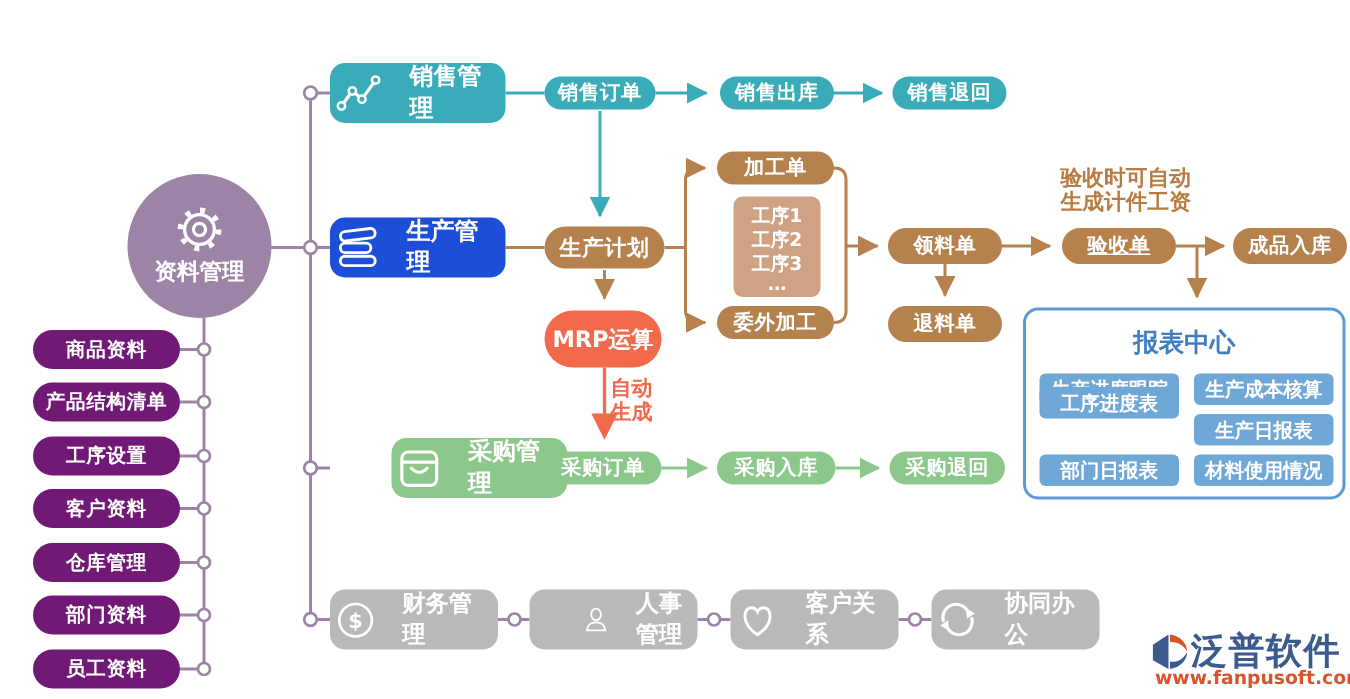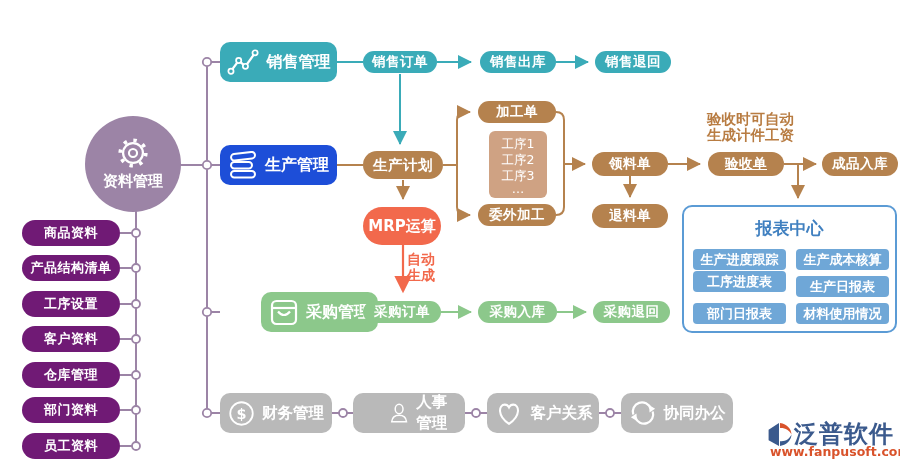--- a/index.html
+++ b/index.html
@@ -4,39 +4,39 @@
 <style>
   html,body{margin:0;padding:0;background:#fff;}
   #stage{
     position:relative;width:900px;height:466px;background:#ffffff;overflow:hidden;
     font-family:"DejaVu Sans","Liberation Sans",sans-serif;
   }
   #wires{position:absolute;left:0;top:0;z-index:0;}
   .abs{position:absolute;box-sizing:border-box;}
   .cbox{display:flex;align-items:center;justify-content:center;color:#fff;font-weight:bold;z-index:2;}
   
-  .module{width:117px;height:40px;border-radius:10px;gap:7px;font-size:16px;padding:0 4px;}
+  .module{width:117px;height:40px;border-radius:10px;gap:18px;font-size:16px;padding:0 4px;}
   .mod-sales{background:#3aabb8;}
   .mod-prod{background:#1d4ed8;}
   .mod-purch{background:#8cc88b;}
   .mod-gray{background:#b9b9b9;width:112px;font-size:15.5px;}
   
   .pill{height:22px;border-radius:12px;font-size:13.5px;letter-spacing:.5px;}
   .p-teal{background:#3aabb8;}
   .p-brown{background:#b5824e;}
   .p-green{background:#8cc88b;}
   .p-purple{background:#701a75;font-size:13px;height:26px;border-radius:13px;width:98px;left:22px;}
   
   .hub{left:85px;top:116px;width:96px;height:96px;border-radius:50%;background:#9c84a6;
        flex-direction:column;font-size:15px;gap:3px;}
   
   .mrp{left:363px;top:207px;width:78px;height:38px;border-radius:19px;background:#f2694c;font-size:15px;}
   
   .steps{left:489px;top:131px;width:58px;height:67px;border-radius:6px;background:#cfa283;
-         flex-direction:column;font-size:12.5px;line-height:16px;font-weight:normal;color:#fff;
+         flex-direction:column;font-size:12.5px;line-height:16px;font-weight:bold;color:#fff;
          display:flex;align-items:center;justify-content:center;z-index:2;}
   
   .report-panel{left:682px;top:205px;width:215px;height:128px;background:#fff;
                 border:2px solid #5b9bd5;border-radius:10px;z-index:2;}
   .report-title{left:0;top:10px;width:100%;text-align:center;color:#4080c0;
                 font-size:17px;font-weight:bold;}
   .report-btn{width:93px;height:21px;border-radius:4px;background:#6fa7d7;font-size:13px;}
   
   .note-brown{left:707px;top:111px;color:#b87c42;font-size:14.5px;font-weight:bold;
               line-height:16px;z-index:2;}
@@ -243,21 +243,21 @@
     </div>
 
   <div class="abs report-panel">
     <div class="abs report-title">报表中心</div>
     <div class="abs cbox report-btn" style="left:9px;top:42px;">
         <span>生产进度跟踪</span>
       </div>
     <div class="abs cbox report-btn" style="left:112px;top:42px;">
         <span>生产成本核算</span>
       </div>
-    <div class="abs cbox report-btn" style="left:9px;top:64px;">
+    <div class="abs cbox report-btn" style="left:9px;top:51px;">
         <span>工序进度表</span>
       </div>
     <div class="abs cbox report-btn" style="left:112px;top:69px;">
         <span>生产日报表</span>
       </div>
     <div class="abs cbox report-btn" style="left:9px;top:96px;">
         <span>部门日报表</span>
       </div>
     <div class="abs cbox report-btn" style="left:112px;top:96px;">
         <span>材料使用情况</span>

